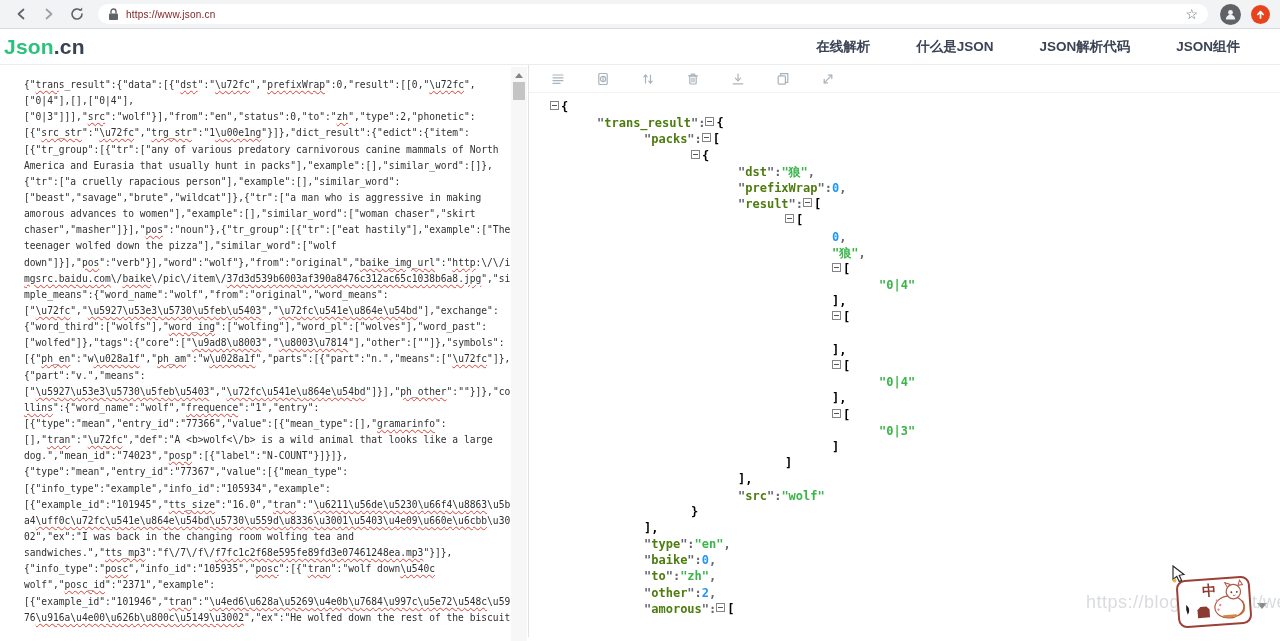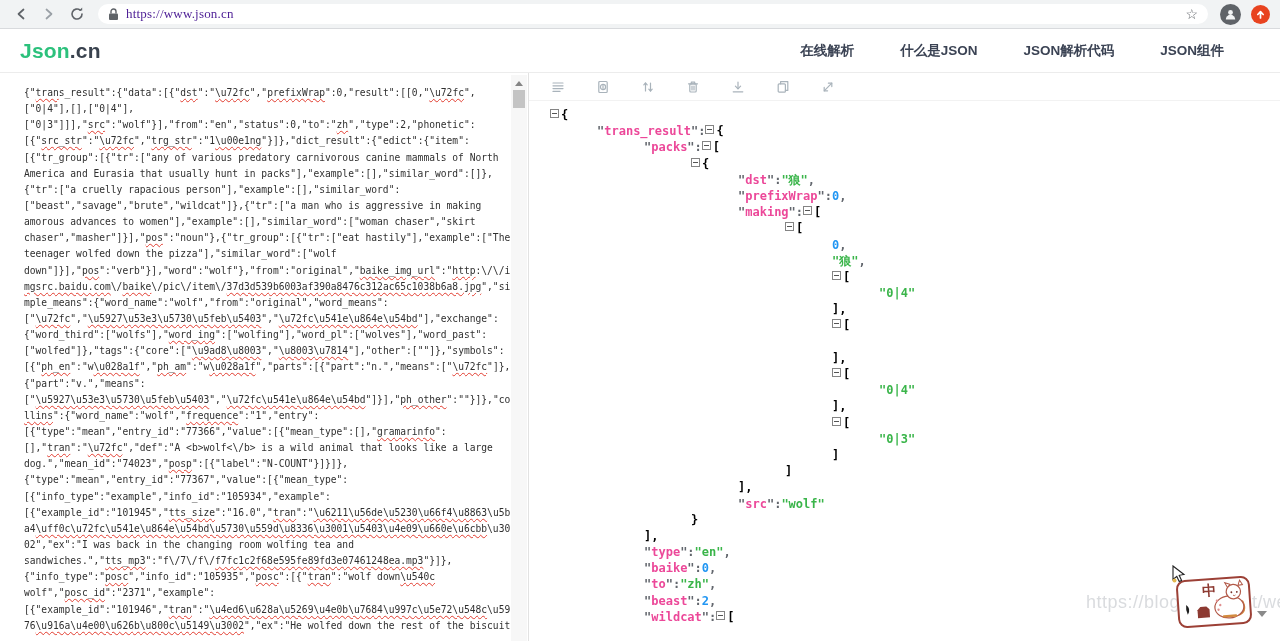--- a/index.html
+++ b/index.html
@@ -5,30 +5,30 @@
   * { margin:0; padding:0; box-sizing:border-box; }
   html,body { width:1280px; height:641px; overflow:hidden; background:#fff;
               font-family:"Liberation Sans", sans-serif; position:relative; }
 
   
   .chrome { height:29px; background:#f1f3f4; border-bottom:1px solid #d8dadd;
             display:flex; align-items:center; padding:0 10px; gap:6px; }
   .nav-btn { width:22px; height:22px; display:flex; align-items:center; justify-content:center; }
   .urlbar { flex:1; height:20px; background:#fff; border-radius:10px; display:flex;
             align-items:center; padding:0 10px; gap:7px; margin:0 6px 0 4px; }
-  .url-text { flex:1; font-size:13px; color:#4c1d95; letter-spacing:.2px;font-family:Liberation Serif, serif; }
+  .url-text { flex:1; font-size:10px; color:#7f1d1d; letter-spacing:.2px; }
   .star { font-size:14px; color:#5f6368; line-height:1; }
   .avatar { width:21px; height:21px; border-radius:50%; background:#5f6368;
             display:flex; align-items:center; justify-content:center; }
   .badge { width:19px; height:19px; border-radius:50%; background:#e8431f;
            display:flex; align-items:center; justify-content:center; margin-left:4px; }
 
   
-  .site-header { height:44px; background:#fff; border-bottom:1px solid #ececec;
-                 display:flex; align-items:center; padding:0 20px; }
+  .site-header { height:36px; background:#fff; border-bottom:1px solid #ececec;
+                 display:flex; align-items:center; padding:0 4px; }
   .logo { font-size:21px; font-weight:bold; letter-spacing:.2px; }
   .logo .g { color:#2cc17c; } .logo .d { color:#39424e; }
   .mainnav { margin-left:auto; display:flex; gap:46px; margin-right:36px;text-align:center; }
   .mainnav a { font-size:13.5px; font-weight:bold; color:#3b4354; text-decoration:none; white-space:nowrap; }
 
   
   .main { height:572px; display:flex; position:relative; background:#fff; }
   .left-pane { width:529px; border-right:1px solid #e2e2e2; position:relative; background:#fff; }
   .editor-text { position:absolute; left:24px; top:12px; width:560px; height:556px; overflow:hidden;
                  transform:scaleX(.874); transform-origin:0 0;
@@ -54,21 +54,21 @@
   .tool-btn { width:14px; height:14px; background:none; border:none; padding:0; cursor:pointer;
               display:flex; align-items:center; justify-content:center; }
   .tool-btn svg { stroke:#a9b3bb; fill:none; stroke-width:1.2; stroke-linecap:round; stroke-linejoin:round; }
 
   .json-tree { padding:6px 0 0 21px; font-family:"DejaVu Sans Mono", monospace;
                font-size:12px; font-weight:bold; }
   .trow { height:16.2px; line-height:16.2px; white-space:pre; }
   .exp { display:inline-block; width:9px; height:9px; border:1px solid #848484; background:#fff;
          position:relative; margin-right:2px; vertical-align:1px; }
   .exp::after { content:""; position:absolute; left:1px; top:3px; width:5px; height:1px; background:#555; }
-  .tk { color:#ec4899; } .ts { color:#3ab54a; } .tn { color:#2196f3; }
+  .tk { color:#4d7c0f; } .ts { color:#3ab54a; } .tn { color:#2196f3; }
   .tp, .tq { color:#62666d; }
 
   .pane-scroll-hint { position:absolute; right:13px; top:538px; width:0; height:0;
                       border-left:5px solid transparent; border-right:5px solid transparent;
                       border-top:6px solid #8a8a8a; }
 
   
   .watermark { position:absolute; left:1086px; top:592px; font-size:18px;
                color:rgba(186,189,194,.55); white-space:nowrap; letter-spacing:.5px; z-index:3; }
   .sticker { position:absolute; left:1177px; top:578px; width:74px; height:48px; background:#fff;
@@ -232,21 +232,21 @@
         </svg>
       </button>
     </div>
     <div class="json-tree">
         <div class="trow" style="padding-left: 0px;"><span class="exp"></span><span class="tb">{</span></div>
         <div class="trow" style="padding-left: 47px;"><span class="tq">"</span><span class="tk">trans_result</span><span class="tq">":</span><span class="exp"></span><span class="tb">{</span></div>
         <div class="trow" style="padding-left: 94px;"><span class="tq">"</span><span class="tk">packs</span><span class="tq">":</span><span class="exp"></span><span class="tb">[</span></div>
         <div class="trow" style="padding-left: 141px;"><span class="exp"></span><span class="tb">{</span></div>
         <div class="trow" style="padding-left: 188px;"><span class="tq">"</span><span class="tk">dst</span><span class="tq">":</span><span class="ts">"狼"</span><span class="tq">,</span></div>
         <div class="trow" style="padding-left: 188px;"><span class="tq">"</span><span class="tk">prefixWrap</span><span class="tq">":</span><span class="tn">0</span><span class="tq">,</span></div>
-        <div class="trow" style="padding-left: 188px;"><span class="tq">"</span><span class="tk">making</span><span class="tq">":</span><span class="exp"></span><span class="tb">[</span></div>
+        <div class="trow" style="padding-left: 188px;"><span class="tq">"</span><span class="tk">result</span><span class="tq">":</span><span class="exp"></span><span class="tb">[</span></div>
         <div class="trow" style="padding-left: 235px;"><span class="exp"></span><span class="tb">[</span></div>
         <div class="trow" style="padding-left: 282px;"><span class="tn">0</span><span class="tq">,</span></div>
         <div class="trow" style="padding-left: 282px;"><span class="ts">"狼"</span><span class="tq">,</span></div>
         <div class="trow" style="padding-left: 282px;"><span class="exp"></span><span class="tb">[</span></div>
         <div class="trow" style="padding-left: 329px;"><span class="ts">"0|4"</span></div>
         <div class="trow" style="padding-left: 282px;"><span class="tb">],</span></div>
         <div class="trow" style="padding-left: 282px;"><span class="exp"></span><span class="tb">[</span></div>
         <div class="trow" style="padding-left: 329px;"></div>
         <div class="trow" style="padding-left: 282px;"><span class="tb">],</span></div>
         <div class="trow" style="padding-left: 282px;"><span class="exp"></span><span class="tb">[</span></div>
@@ -256,22 +256,22 @@
         <div class="trow" style="padding-left: 329px;"><span class="ts">"0|3"</span></div>
         <div class="trow" style="padding-left: 282px;"><span class="tb">]</span></div>
         <div class="trow" style="padding-left: 235px;"><span class="tb">]</span></div>
         <div class="trow" style="padding-left: 188px;"><span class="tb">],</span></div>
         <div class="trow" style="padding-left: 188px;"><span class="tq">"</span><span class="tk">src</span><span class="tq">":</span><span class="ts">"wolf"</span></div>
         <div class="trow" style="padding-left: 141px;"><span class="tb">}</span></div>
         <div class="trow" style="padding-left: 94px;"><span class="tb">],</span></div>
         <div class="trow" style="padding-left: 94px;"><span class="tq">"</span><span class="tk">type</span><span class="tq">":</span><span class="ts">"en"</span><span class="tq">,</span></div>
         <div class="trow" style="padding-left: 94px;"><span class="tq">"</span><span class="tk">baike</span><span class="tq">":</span><span class="tn">0</span><span class="tq">,</span></div>
         <div class="trow" style="padding-left: 94px;"><span class="tq">"</span><span class="tk">to</span><span class="tq">":</span><span class="ts">"zh"</span><span class="tq">,</span></div>
-        <div class="trow" style="padding-left: 94px;"><span class="tq">"</span><span class="tk">beast</span><span class="tq">":</span><span class="tn">2</span><span class="tq">,</span></div>
-        <div class="trow" style="padding-left: 94px;"><span class="tq">"</span><span class="tk">wildcat</span><span class="tq">":</span><span class="exp"></span><span class="tb">[</span></div>
+        <div class="trow" style="padding-left: 94px;"><span class="tq">"</span><span class="tk">other</span><span class="tq">":</span><span class="tn">2</span><span class="tq">,</span></div>
+        <div class="trow" style="padding-left: 94px;"><span class="tq">"</span><span class="tk">amorous</span><span class="tq">":</span><span class="exp"></span><span class="tb">[</span></div>
       </div>
     <div class="pane-scroll-hint"></div>
   </div>
 </div>
 
 <div class="watermark">https://blog.csdn.net/weixin_44321116</div>
 
 <div class="sticker">
   <span class="zh">中</span>
   <svg width="70" height="44" viewBox="0 0 70 44" style="position:absolute;left:0;top:0;">

